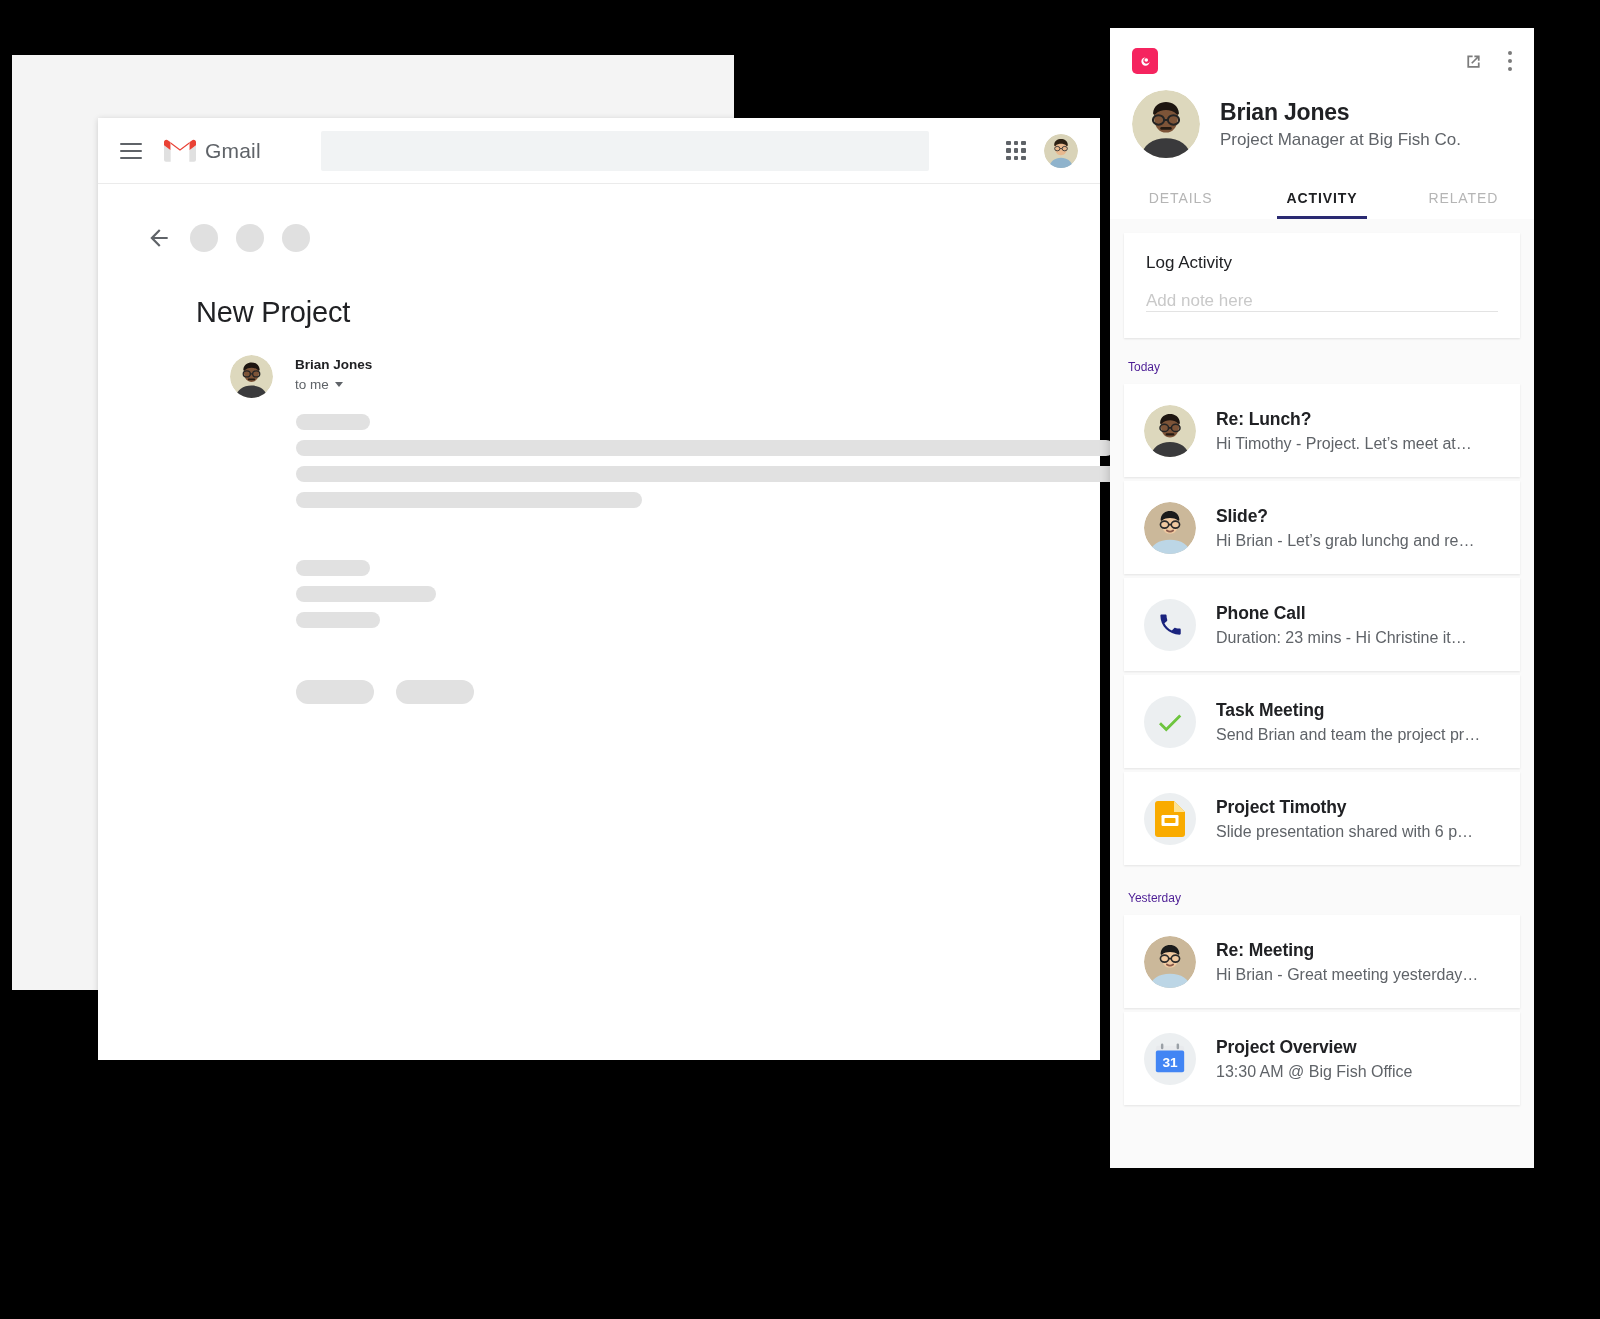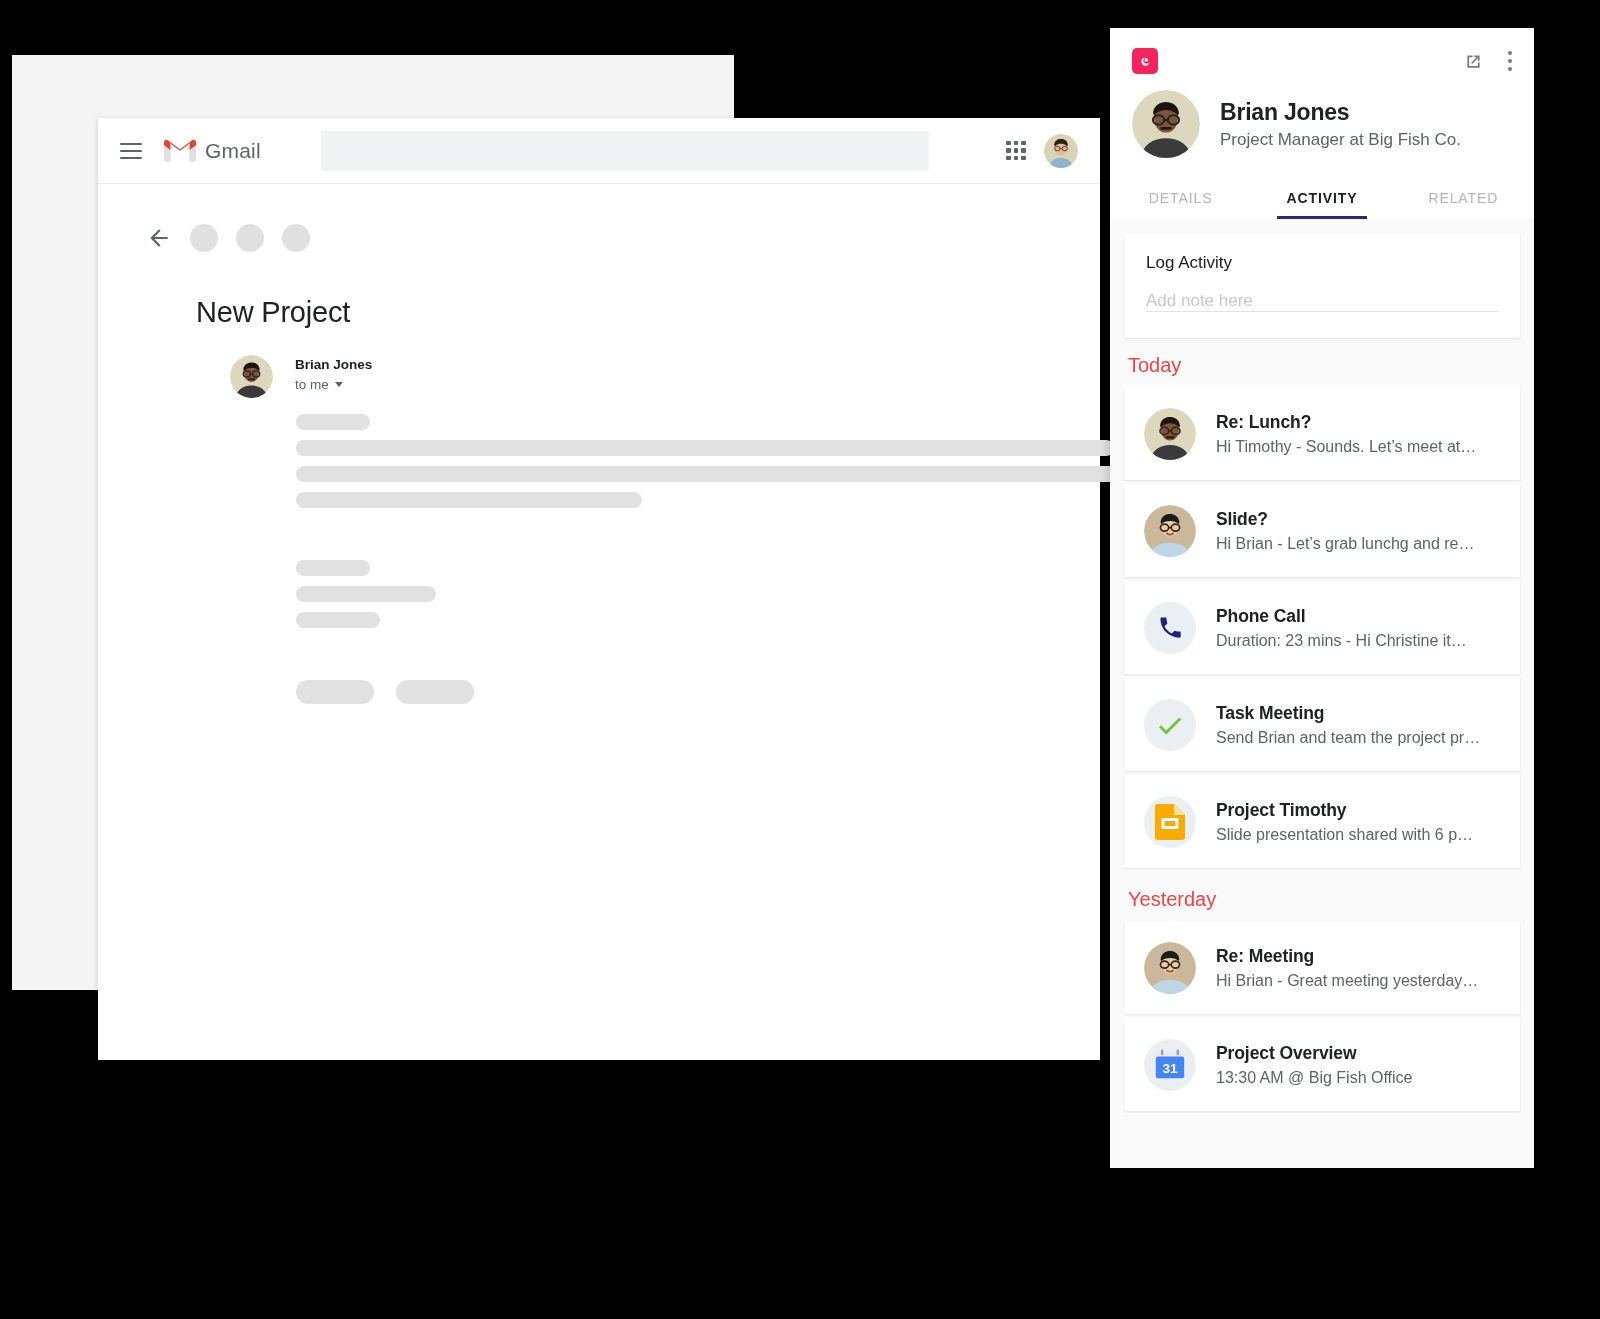--- a/index.html
+++ b/index.html
@@ -112,21 +112,21 @@
     box-shadow:0 1px 2px rgba(0,0,0,.10);
   }
   .log-title{ font-size:17px; color:#202124; }
   .log-input{
     width:100%; border:none; border-bottom:1px solid #e3e3e3;
     outline:none; padding:18px 0 0 0; font-size:17px; color:#202124;
     background:transparent; font-family:"Liberation Sans", sans-serif;
   }
   .log-input::placeholder{ color:#c9c9c9; }
 
-  .day-label{ font-size:20px; color:#ef4444; padding:16px 0 10px 18px; }
+  .day-label{ font-size:12px; color:#4c1d95; padding:22px 0 10px 18px; }
 
   .act-item{
     display:flex; align-items:center; background:#fff;
     margin:0 14px 4px 14px; padding:18px 20px; min-height:93px;
     box-shadow:0 1px 2px rgba(0,0,0,.09); cursor:pointer;
   }
   .act-icon{ width:52px; height:52px; border-radius:50%; overflow:hidden;
     flex:0 0 auto; display:flex; align-items:center; justify-content:center;
     background:#eceff1; }
   .act-icon.avatar{ background:transparent; }
@@ -318,21 +318,21 @@
       <path d="M12.4 13.6c.3-4.6 4-6.6 7.6-6.6s7.3 2 7.6 6.6c.06.9-.8 1.3-1.3.7-1.6-1.9-4.1-2.5-6.3-2.5s-4.7.6-6.3 2.5c-.5.6-1.36.2-1.3-.7z" fill="#1d1510"></path>
       <path d="M5 40c1.2-7.6 7.2-11.6 15-11.6S33.8 32.4 35 40H5z" fill="#3a3a3c"></path>
       <ellipse cx="15.6" cy="17.6" rx="3.3" ry="2.8" fill="none" stroke="#242424" stroke-width="1.2"></ellipse>
       <ellipse cx="24.4" cy="17.6" rx="3.3" ry="2.8" fill="none" stroke="#242424" stroke-width="1.2"></ellipse>
       <path d="M18.9 17.6h2.2" stroke="#242424" stroke-width="1.2"></path>
       <path d="M17.4 22.6h5.2" stroke="#241a12" stroke-width="1.6" stroke-linecap="round"></path>
     </svg>
             </div>
             <div class="act-text">
               <div class="act-title">Re: Lunch?</div>
-              <div class="act-sub">Hi Timothy -  Sounds. Let’s meet at…</div>
+              <div class="act-sub">Hi Timothy -  Project. Let’s meet at…</div>
             </div>
           </div>
           <div class="act-item">
             <div class="act-icon avatar">
               <svg viewBox="0 0 40 40" width="52" height="52">
       <circle cx="20" cy="20" r="20" fill="#cbb89a"></circle>
       <path d="M20 9c5 0 6.8 3.4 6.4 8.2-.45 4.8-2.9 7.3-6.4 7.3s-5.95-2.5-6.4-7.3C13.2 12.4 15 9 20 9z" fill="#f0c9a0"></path>
       <path d="M12.8 13.2c.5-4.4 3.8-6.2 7.2-6.2s6.7 1.8 7.2 6.2c.1.9-.5 1.5-1.1 1-1.7-1.4-3.8-1.9-6.1-1.9s-4.4.5-6.1 1.9c-.6.5-1.2-.1-1.1-1z" fill="#1b1b1b"></path>
       <path d="M4 40c1.2-7.2 7.4-11 16-11s14.8 3.8 16 11H4z" fill="#bcd6e6"></path>
       <ellipse cx="15.8" cy="17.4" rx="3.2" ry="2.7" fill="none" stroke="#2b2b2b" stroke-width="1.2"></ellipse>

